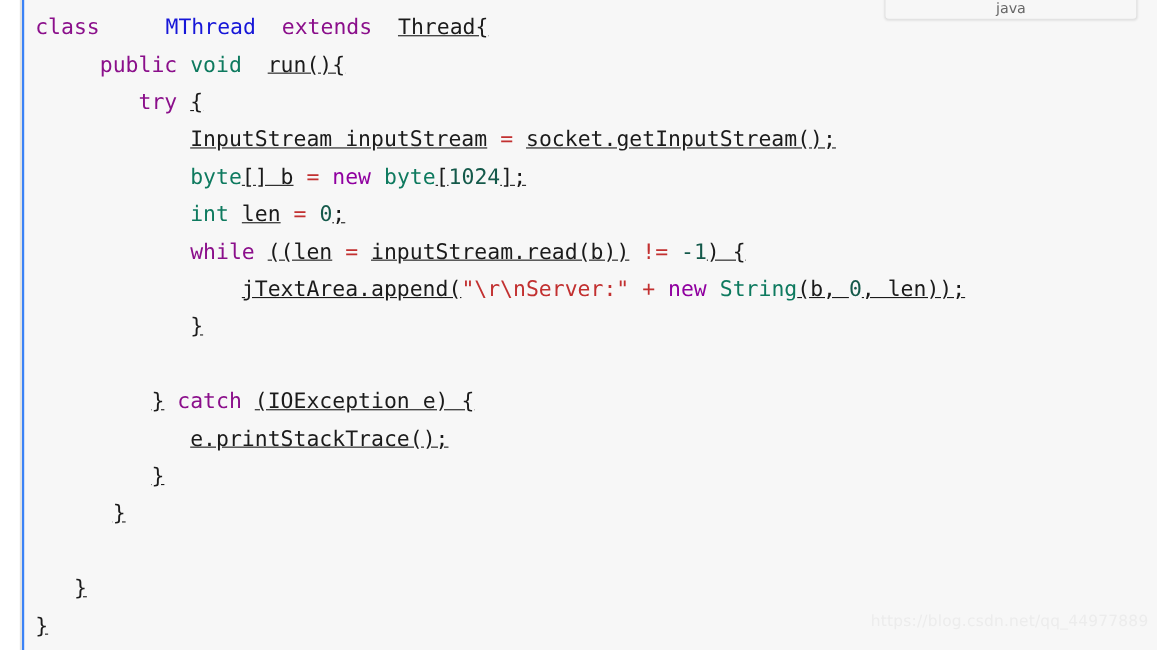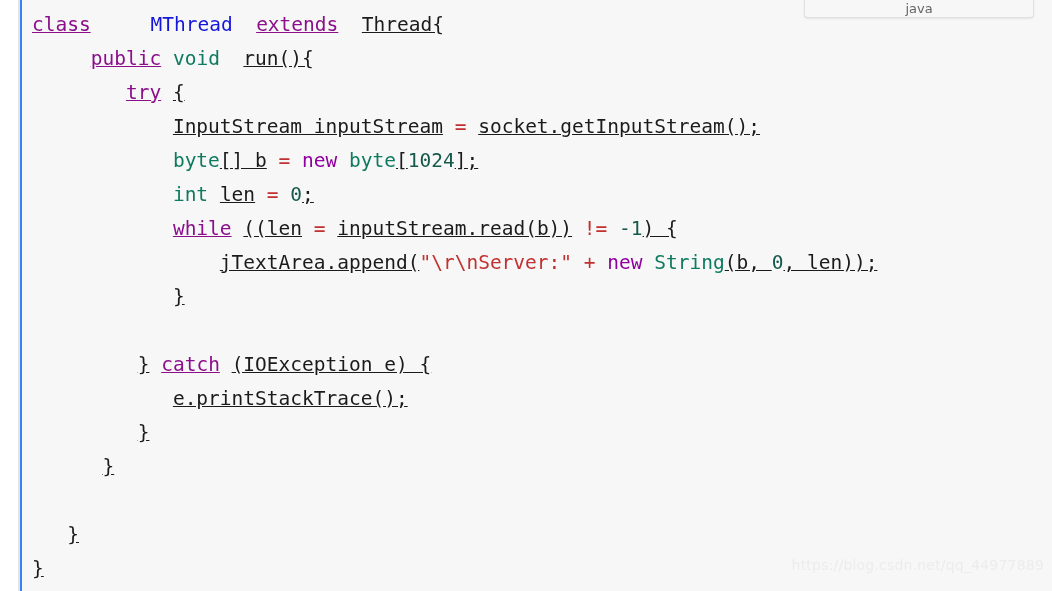--- a/index.html
+++ b/index.html
@@ -45,21 +45,21 @@
     font-family: "DejaVu Sans Mono", "Liberation Mono", monospace;
     font-size: 19.5px;
     line-height: 34px;
     color: #1b1b1b;
     white-space: pre;
     letter-spacing: 0px;
   }
   .ln { display: block; height: 34px; padding-left: 10px; }
 
   
-  .kw   { color: #8b0f8b; text-decoration: underline; }   
+  .kw   { color: #8b0f8b; }   
   .kw2  { color: #9000a0; }   
   .type { color: #0e7a5f; }   
   .cls  { color: #1616d8; margin-left: 48px; }   
   .str  { color: #c23030; }   
   .op   { color: #c23030; }   
   .num  { color: #14594a; }   
   .pl   { color: #1b1b1b; text-decoration: underline; }   
 
   
   .lang-badge {

